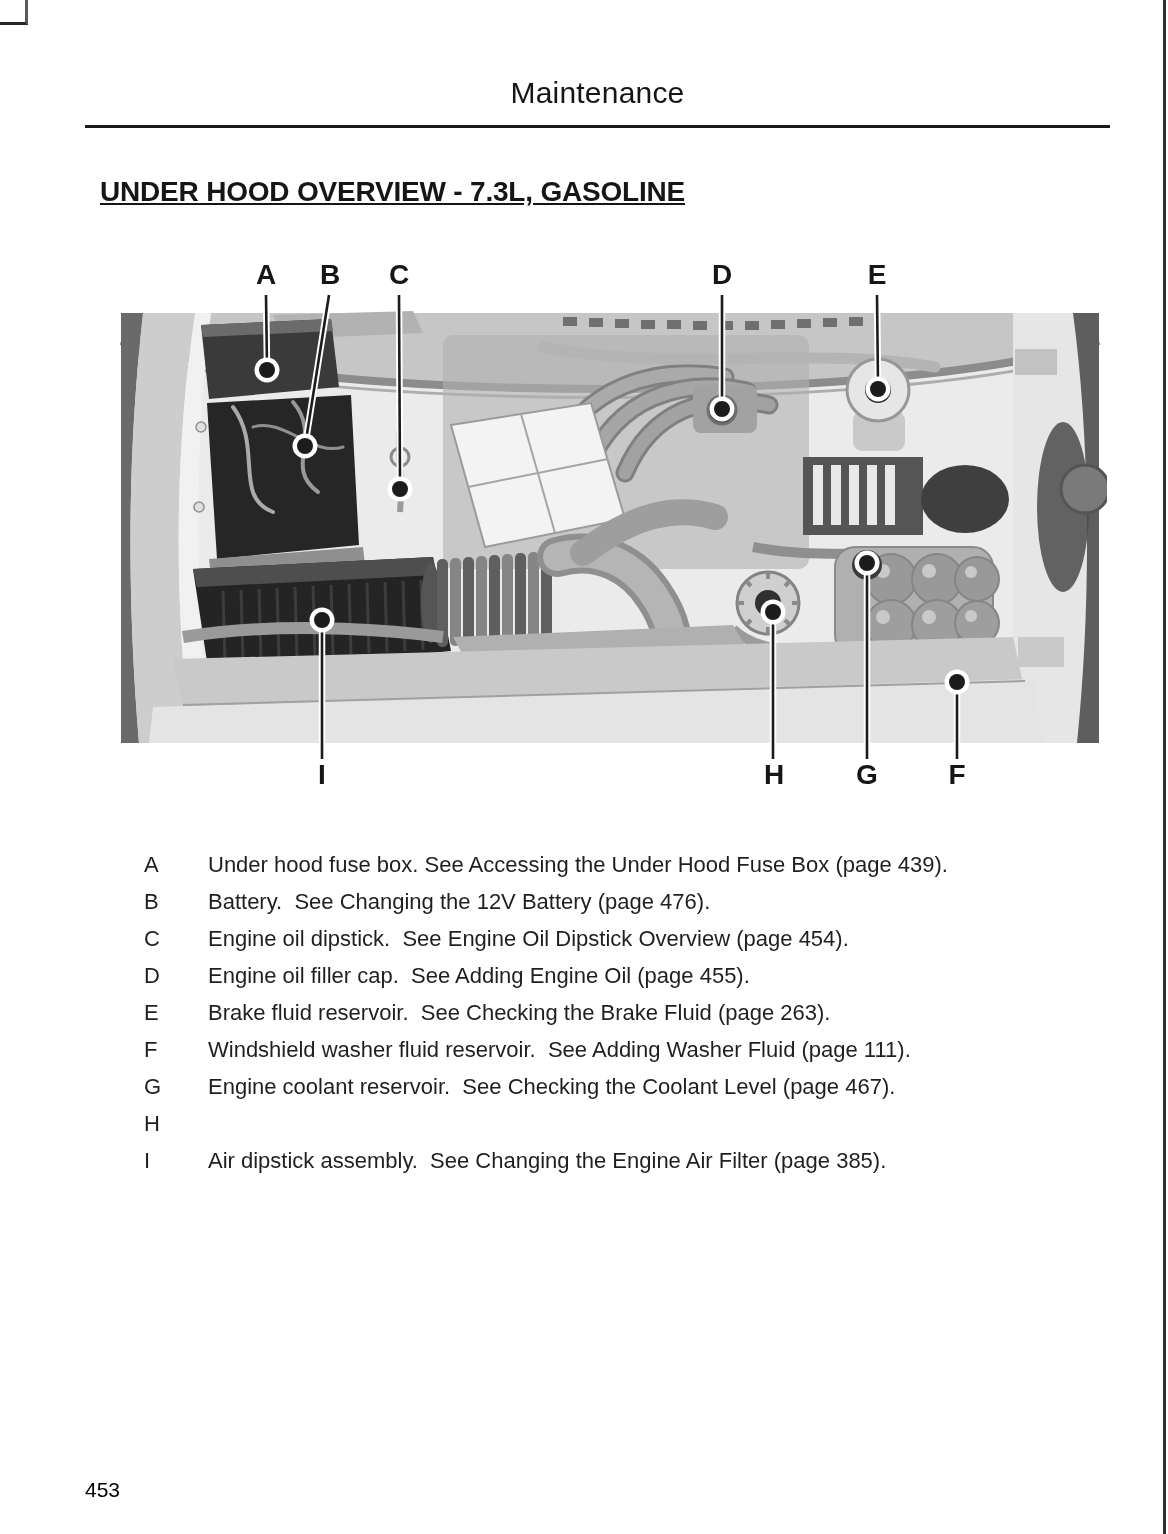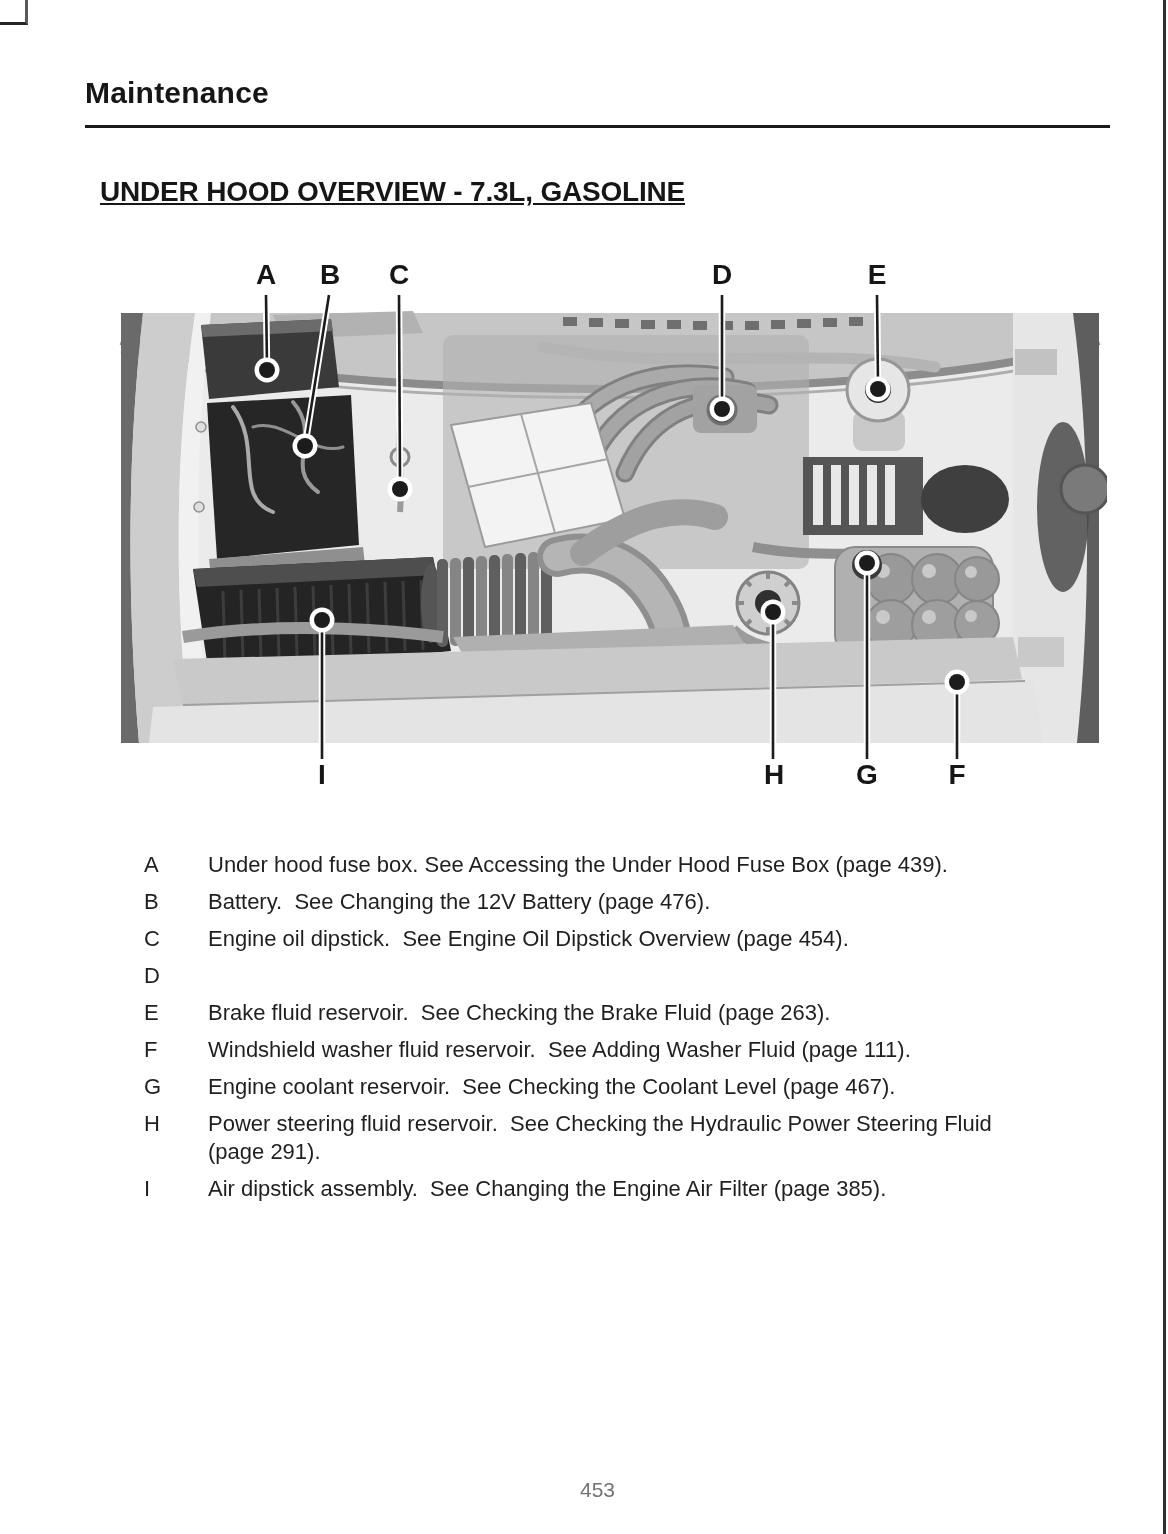--- a/index.html
+++ b/index.html
@@ -3,36 +3,36 @@
 <meta charset="utf-8">
 <style>
   html,body{margin:0;padding:0;background:#ffffff;}
   .page{
     position:relative;width:1168px;height:1534px;background:#ffffff;overflow:hidden;
     font-family:"Liberation Sans",sans-serif;color:#1d1d1d;
   }
   .corner-mark{position:absolute;left:0;top:0;width:25px;height:22px;
     border-right:3px solid #5a5a5a;border-bottom:3px solid #262626;}
   .right-rule{position:absolute;left:1163px;top:0;width:3px;height:1534px;background:#2f2f2f;}
-  .page-title{position:absolute;left:85px;top:76px;width:1025px;text-align:left;
-    font-size:30px;font-weight:700;letter-spacing:.2px;color:#161616;}
+  .page-title{position:absolute;left:85px;top:76px;width:1025px;text-align:center;
+    font-size:30px;font-weight:400;letter-spacing:.2px;color:#161616;}
   .header-rule{position:absolute;left:85px;top:125px;width:1025px;height:3px;background:#1a1a1a;}
   .section-heading{position:absolute;left:100px;top:176px;margin:0;
     font-size:28px;font-weight:700;letter-spacing:-.2px;color:#161616;text-decoration:underline;}
   .figure{position:absolute;left:113px;top:248px;width:994px;height:548px;}
   .figure svg{display:block;}
   .callout-letter{font-weight:700;font-size:28px;fill:#161616;}
   .legend{position:absolute;left:138px;top:851px;width:952px;}
   .legend-row{display:grid;grid-template-columns:70px 845px;margin-bottom:9px;
     font-size:22px;line-height:28px;color:#1f1f1f;}
   .legend-letter{padding-left:6px;}
   .legend-text{white-space:pre-wrap;}
   .legend-text b{font-weight:400;}
-  .page-number{position:absolute;left:85px;top:1478px;width:1025px;text-align:center;
-    font-size:21px;color:#737373;}
+  .page-number{position:absolute;left:85px;top:1478px;width:1025px;text-align:left;
+    font-size:21px;color:#000000;}
 </style>
 </head>
 <body>
 
 <div class="page">
 
   <div class="corner-mark"></div>
   <div class="right-rule"></div>
 
   <div class="page-title">Maintenance</div>
@@ -272,36 +272,36 @@
       <div class="legend-row">
         <span class="legend-letter">B</span>
         <span class="legend-text"><span>Battery.  See </span><b>Changing the 12V Battery</b><span> (page 476).</span></span>
       </div>
       <div class="legend-row">
         <span class="legend-letter">C</span>
         <span class="legend-text"><span>Engine oil dipstick.  See </span><b>Engine Oil Dipstick Overview</b><span> (page 454).</span></span>
       </div>
       <div class="legend-row">
         <span class="legend-letter">D</span>
+        <span class="legend-text"><span>Engine oil filler cap.  See </span><b>Adding Engine Oil</b><span> (page 455).</span></span>
       </div>
       <div class="legend-row">
         <span class="legend-letter">E</span>
         <span class="legend-text"><span>Brake fluid reservoir.  See </span><b>Checking the Brake Fluid</b><span> (page 263).</span></span>
       </div>
       <div class="legend-row">
         <span class="legend-letter">F</span>
         <span class="legend-text"><span>Windshield washer fluid reservoir.  See </span><b>Adding Washer Fluid</b><span> (page 111).</span></span>
       </div>
       <div class="legend-row">
         <span class="legend-letter">G</span>
         <span class="legend-text"><span>Engine coolant reservoir.  See </span><b>Checking the Coolant Level</b><span> (page 467).</span></span>
       </div>
       <div class="legend-row">
         <span class="legend-letter">H</span>
-        <span class="legend-text"><span>Power steering fluid reservoir.  See </span><b>Checking the Hydraulic Power Steering Fluid</b><span> (page 291).</span></span>
       </div>
       <div class="legend-row">
         <span class="legend-letter">I</span>
         <span class="legend-text"><span>Air dipstick assembly.  See </span><b>Changing the Engine Air Filter</b><span> (page 385).</span></span>
       </div>
     </div>
 
   <div class="page-number">453</div>
 </div>
 

